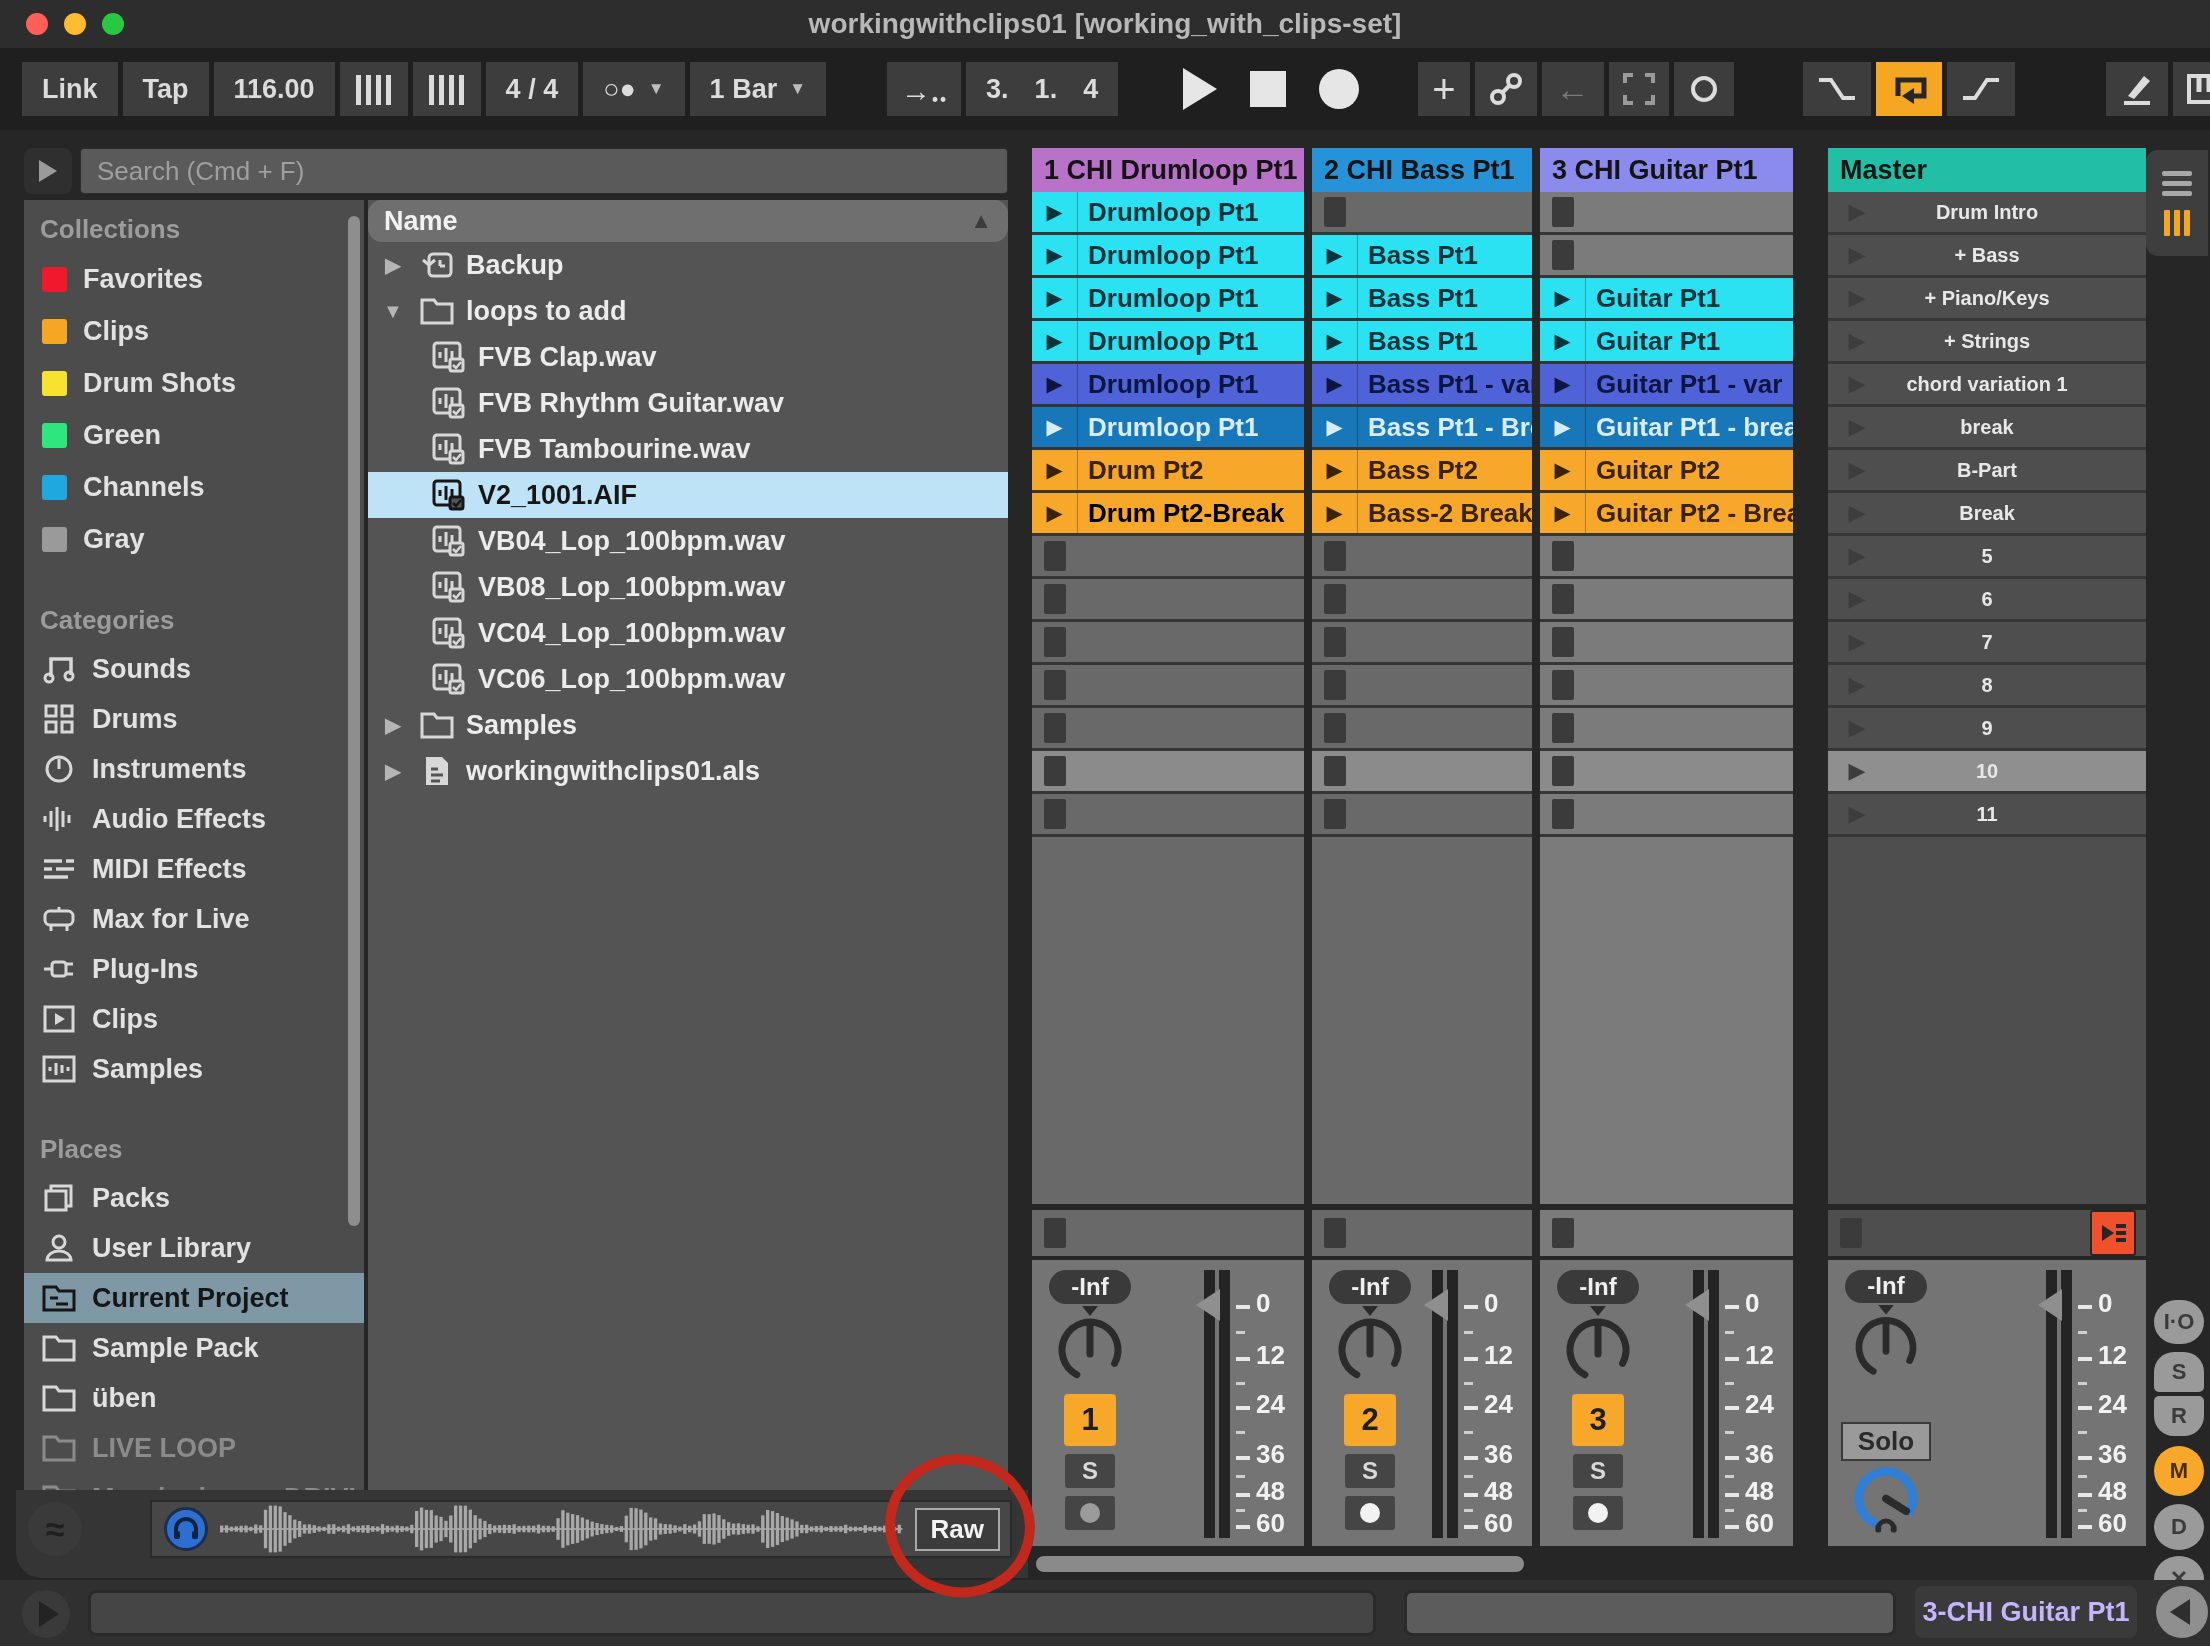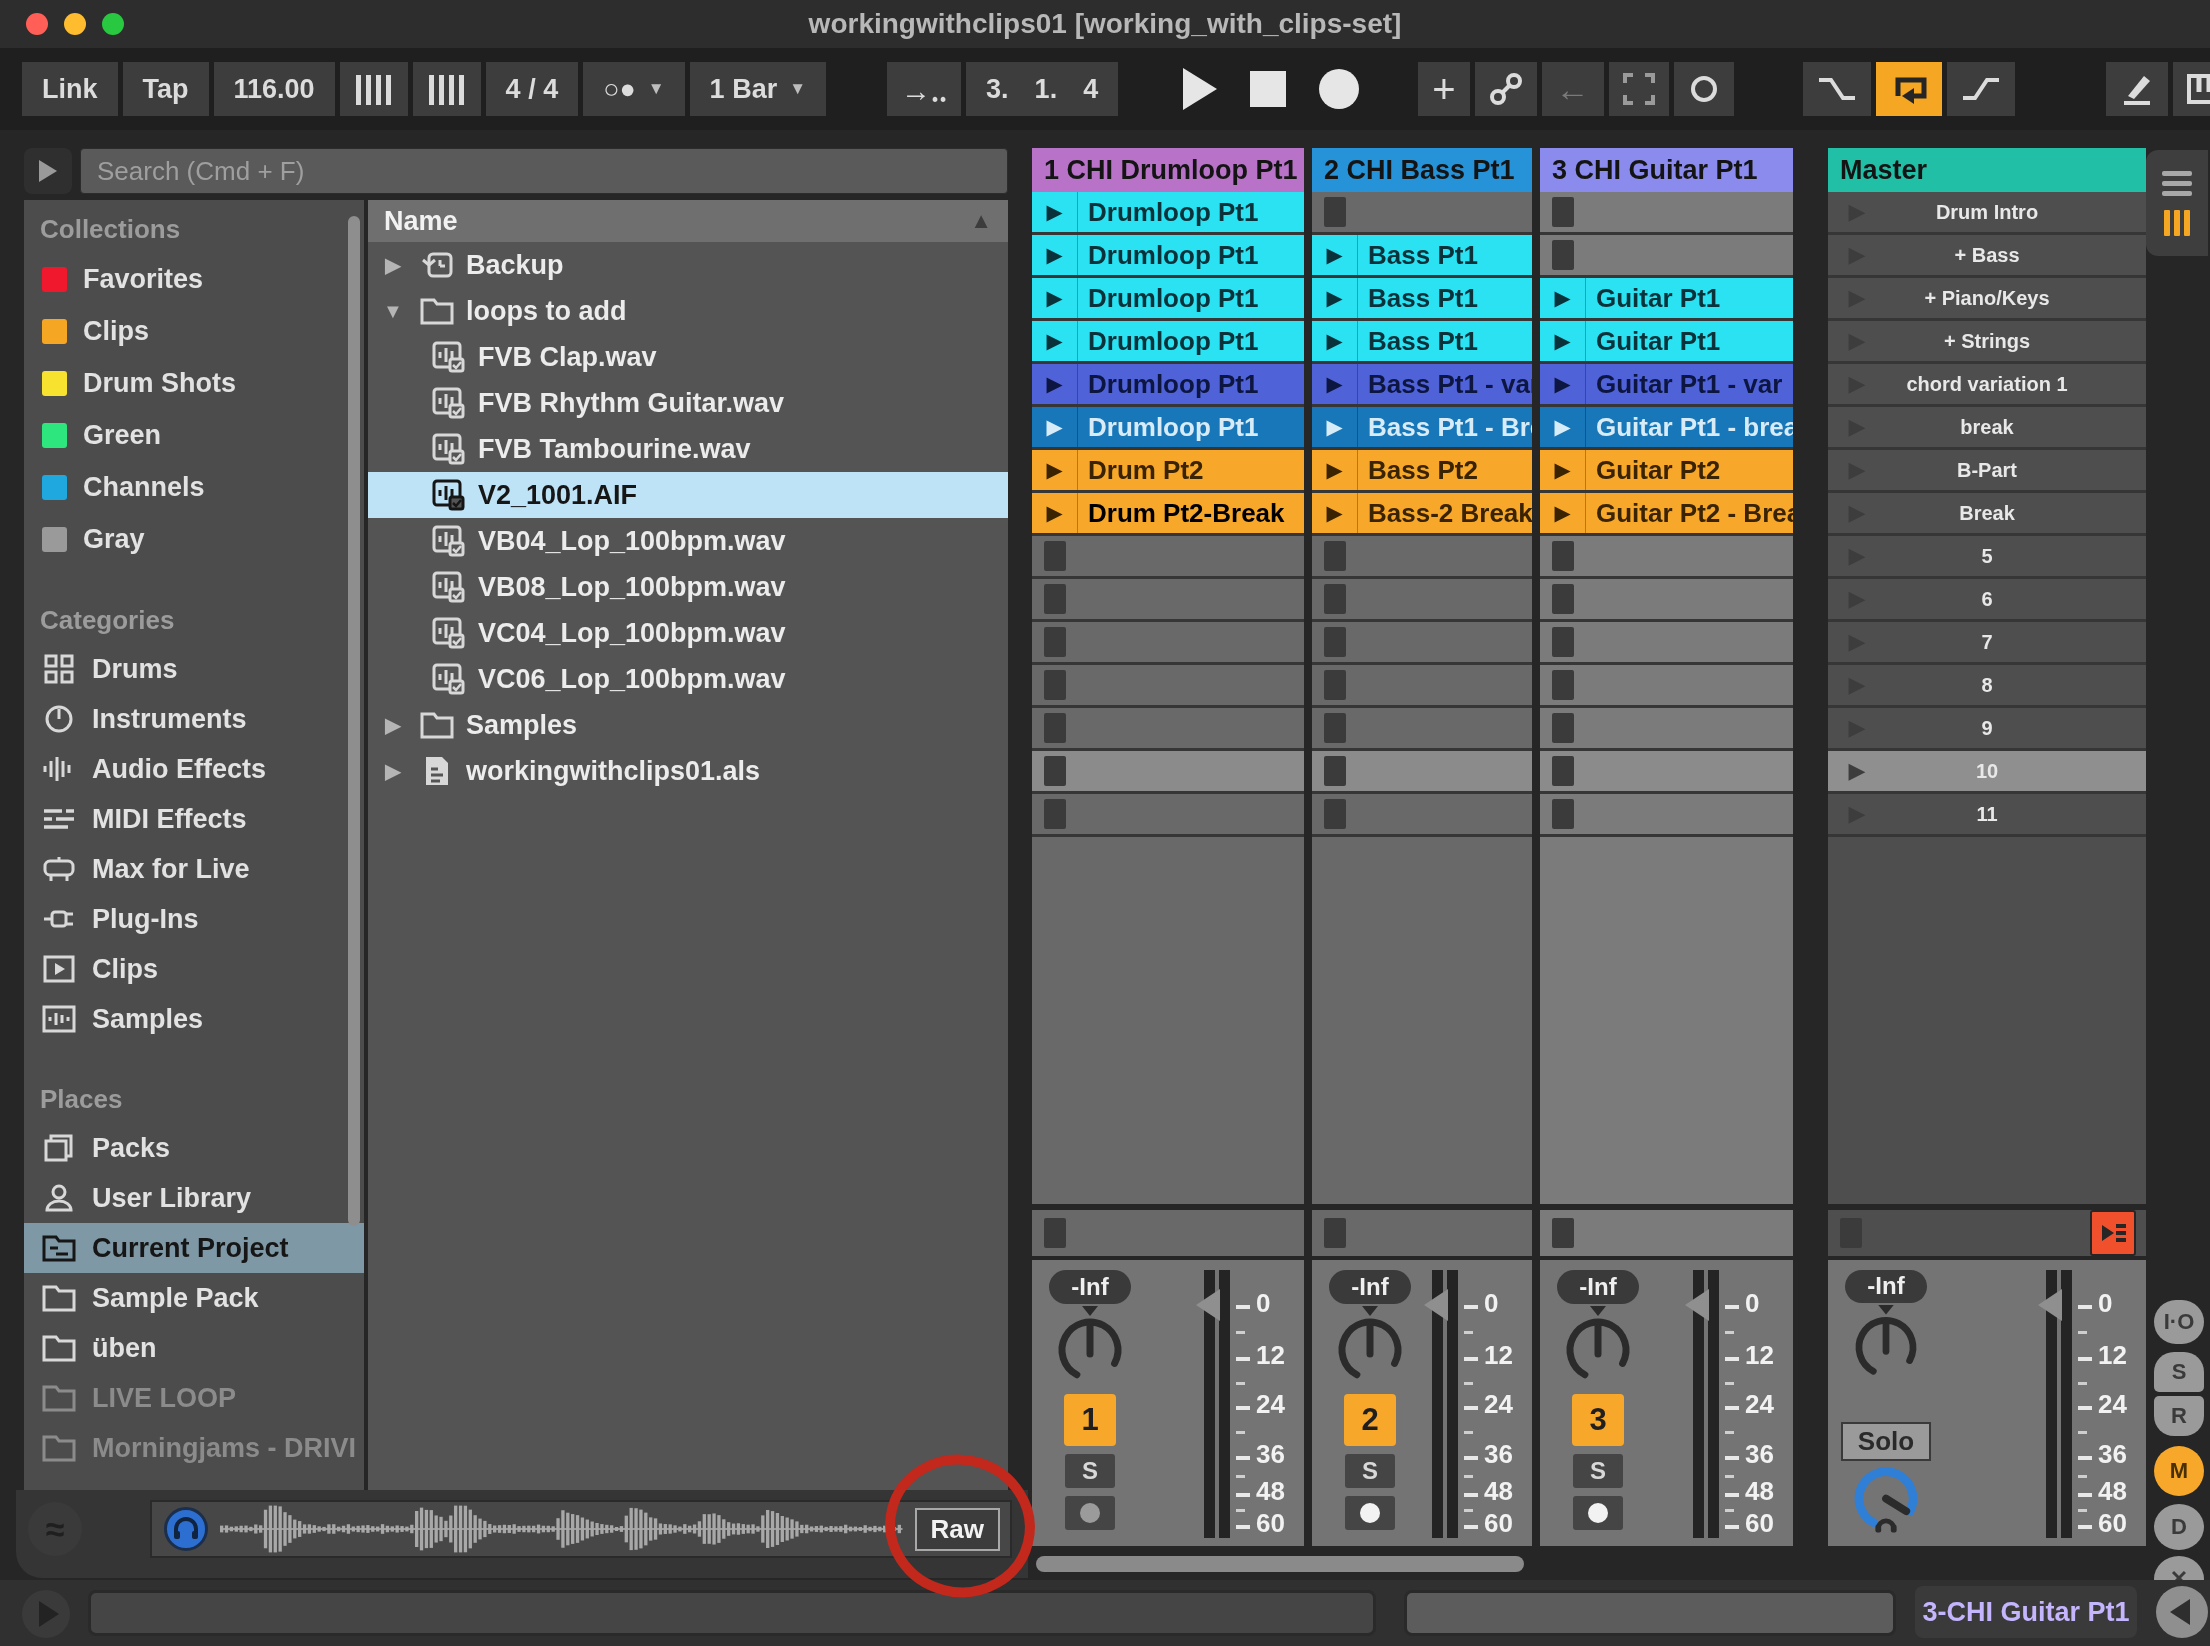--- a/index.html
+++ b/index.html
@@ -50,21 +50,21 @@
   .sb-item .swatch { width:25px; height:25px; border-radius:3px; flex:none; }
   .sb-item .ic { width:34px; height:34px; flex:none; display:flex; align-items:center; justify-content:center; }
   .sb-item.selected { background:#7e98a6; color:#161616; }
   .sb-item.selected svg * { stroke:#161616; }
   .sb-item.dimmed { color:#8b8b8b; }
   .sb-item.dimmed svg * { stroke:#8b8b8b; }
   #sidebar-scroll { left:348px; top:216px; width:12px; height:1010px; background:#8e8e8e; border-radius:6px; }
 
   #filepane { left:368px; top:200px; width:640px; height:1296px; background:#545454; overflow:hidden; }
   #fp-header { height:42px; background:#6f6f6f; display:flex; align-items:center;
-               color:#f2f2f2; font-weight:bold; font-size:27px; padding:0 16px; }
+               color:#f2f2f2; font-weight:bold; font-size:27px; padding:0 16px;border-radius:14px; }
   #fp-header .sort { margin-left:auto; color:#3c3c3c; font-size:22px; }
   .frow { height:46px; display:flex; align-items:center; color:#ececec; font-size:27px;
           font-weight:bold; padding-left:10px; gap:12px; }
   .frow .arrow { width:30px; text-align:center; color:#b5b5b5; font-size:20px; flex:none; }
   .frow .fic { width:34px; height:34px; flex:none; display:flex; align-items:center; justify-content:center; }
   .frow.selected { background:#bfe3f6; color:#161616; }
   .frow.selected svg * { stroke:#161616; }
   .ind1 { padding-left:64px; }
 
   
@@ -294,20 +294,30 @@
         <span class="swatch" style="background: rgb(31, 168, 224);"></span>
         <span>Channels</span>
       </div>
       <div class="sb-item" style="height:52px">
         <span class="swatch" style="background: rgb(154, 154, 154);"></span>
         <span>Gray</span>
       </div>
     </div>
   <div class="sec-h" style="margin-top:26px">Categories</div>
   <div id="categories-list">
+      <div class="sb-item">
+        <span class="ic">
+          <svg width="32" height="32" viewBox="0 0 32 32">
+            <path d="M8 24 V6 H28 V22" fill="none" stroke="#d8d8d8" stroke-width="3.5"></path>
+            <circle cx="6" cy="25" r="4" fill="none" stroke="#d8d8d8" stroke-width="3"></circle>
+            <circle cx="26" cy="23" r="4" fill="none" stroke="#d8d8d8" stroke-width="3"></circle>
+          </svg>
+        </span>
+        <span>Sounds</span>
+      </div>
       <div class="sb-item">
         <span class="ic">
           <svg width="32" height="32" viewBox="0 0 32 32">
             <rect x="3" y="3" width="10" height="10" fill="none" stroke="#d8d8d8" stroke-width="3"></rect>
             <rect x="19" y="3" width="10" height="10" fill="none" stroke="#d8d8d8" stroke-width="3"></rect>
             <rect x="3" y="19" width="10" height="10" fill="none" stroke="#d8d8d8" stroke-width="3"></rect>
             <rect x="19" y="19" width="10" height="10" fill="none" stroke="#d8d8d8" stroke-width="3"></rect>
           </svg>
         </span>
         <span>Drums</span>

